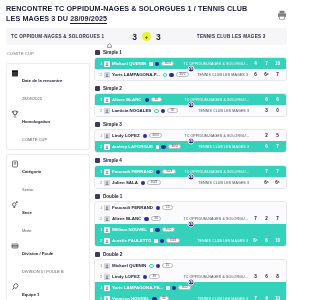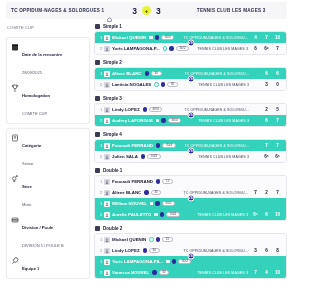--- a/index.html
+++ b/index.html
@@ -138,20 +138,33 @@
     background: #2b2b99; border: 1.2px solid #fff; z-index: 3;
     display:flex;align-items:center;justify-content:center;
   }
   .center-badge span { font-size:3.4px;color:#fff;font-weight:bold;line-height:1; }
 </style>
 </head>
 <body>
 
 <div class="page">
 
+  <div class="header">
+    <div class="header-title">
+      <span>RENCONTRE TC OPPIDUM-NAGES &amp; SOLORGUES 1 / TENNIS CLUB LES MAGES 3 DU</span>
+      <span class="underline">28/09/2025</span>
+    </div>
+    <span class="print-icon">
+      <svg viewBox="0 0 16 16" fill="#555">
+          <rect x="4" y="1" width="8" height="4" rx=".5"></rect>
+          <rect x="1.5" y="5" width="13" height="6" rx="1.2"></rect>
+          <rect x="4" y="10" width="8" height="5" rx=".5" fill="#fff" stroke="#555" stroke-width="1"></rect>
+        </svg>
+    </span>
+  </div>
 
   <div class="score-banner">
     <div class="team-cell">
       <span class="team-name">TC OPPIDUM-NAGES &amp; SOLORGUES 1</span>
       <span class="home-indicator">
         <svg viewBox="0 0 12 12" fill="none" stroke="#4a4a60" stroke-width="1.4">
             <path d="M1.5 5.5 6 1.8l4.5 3.7V10.5H1.5z"></path>
           </svg>
       </span>
     </div>

